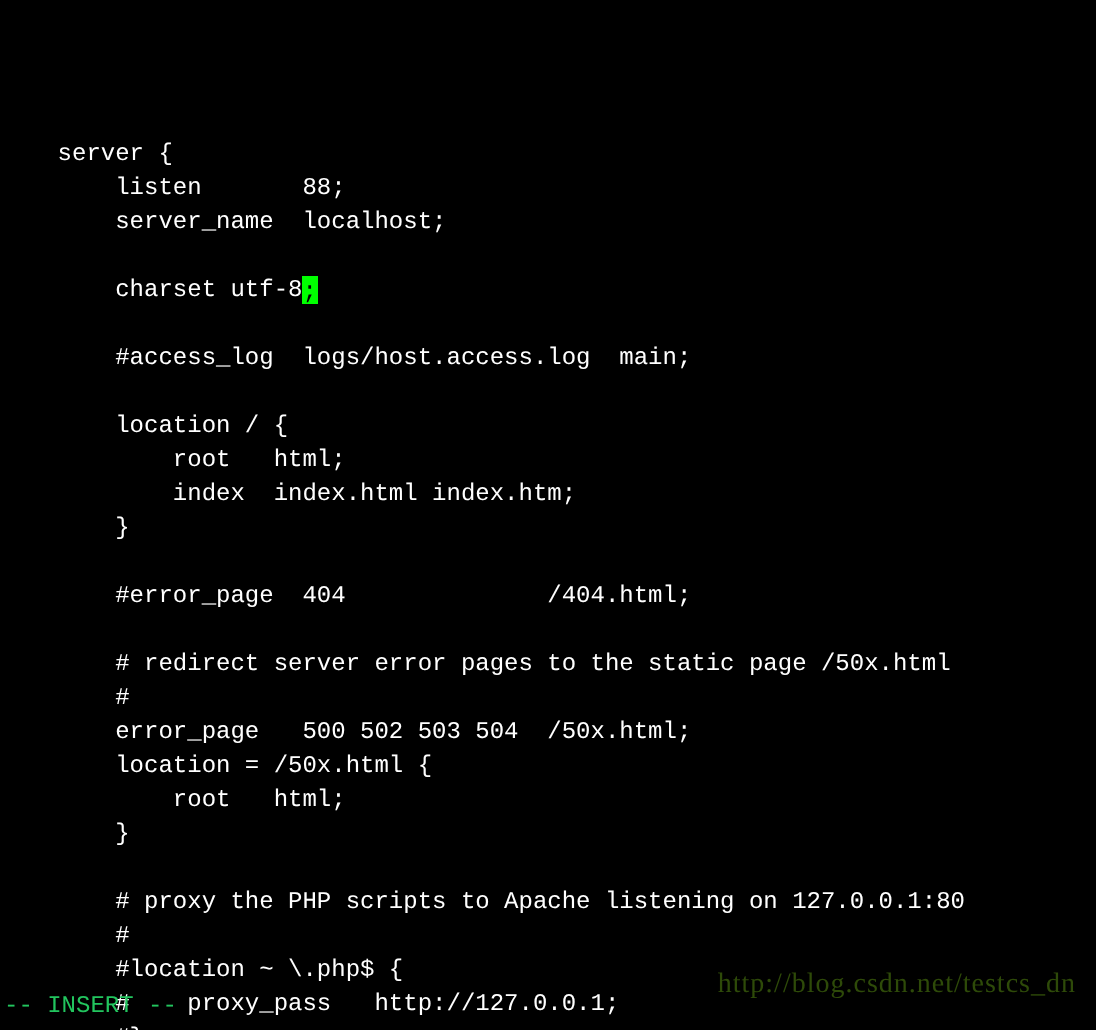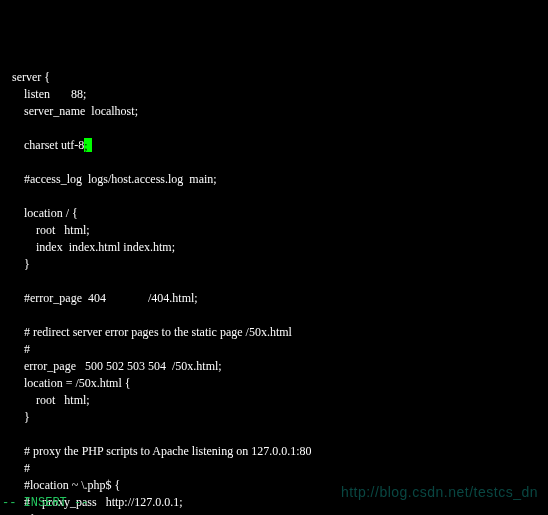--- a/index.html
+++ b/index.html
@@ -18,43 +18,42 @@
       overflow: hidden;
       position: relative;
       white-space: pre;
     }
     .editor {
       padding: 2px 0 0 0;
     }
     .line {
       min-height: 17px;
       white-space: pre;
-      font-family: Liberation Serif, serif;
     }
     .cursor {
       background: #00ff00;
       color: #000000;
       display: inline-block;
       width: 8px;
       height: 14px;
       vertical-align: text-bottom;
     }
     .status-line {
       position: absolute;
       bottom: 3px;
       left: 2px;
       color: #22c55e;
     }
     .watermark {
       position: absolute;
       bottom: 12px;
       right: 10px;
-      color: #0f766e;
+      color: #4d7c0f;
       font-size: 14px;
-      font-family: Liberation Sans, sans-serif;
+      font-family: Liberation Serif, serif;
       opacity: 0.6;
       letter-spacing: 0.5px;
     }
   </style>
 </head>
 <body>
 
 
 
 <div class="editor" id="editor"><div class="line">    server {</div><div class="line">        listen       88;</div><div class="line">        server_name  localhost;</div><div class="line"></div><div class="line">        charset utf-8<span class="cursor">;</span></div><div class="line"></div><div class="line">        #access_log  logs/host.access.log  main;</div><div class="line"></div><div class="line">        location / {</div><div class="line">            root   html;</div><div class="line">            index  index.html index.htm;</div><div class="line">        }</div><div class="line"></div><div class="line">        #error_page  404              /404.html;</div><div class="line"></div><div class="line">        # redirect server error pages to the static page /50x.html</div><div class="line">        #</div><div class="line">        error_page   500 502 503 504  /50x.html;</div><div class="line">        location = /50x.html {</div><div class="line">            root   html;</div><div class="line">        }</div><div class="line"></div><div class="line">        # proxy the PHP scripts to Apache listening on 127.0.0.1:80</div><div class="line">        #</div><div class="line">        #location ~ \.php$ {</div><div class="line">        #    proxy_pass   http://127.0.0.1;</div><div class="line">        #}</div></div>

